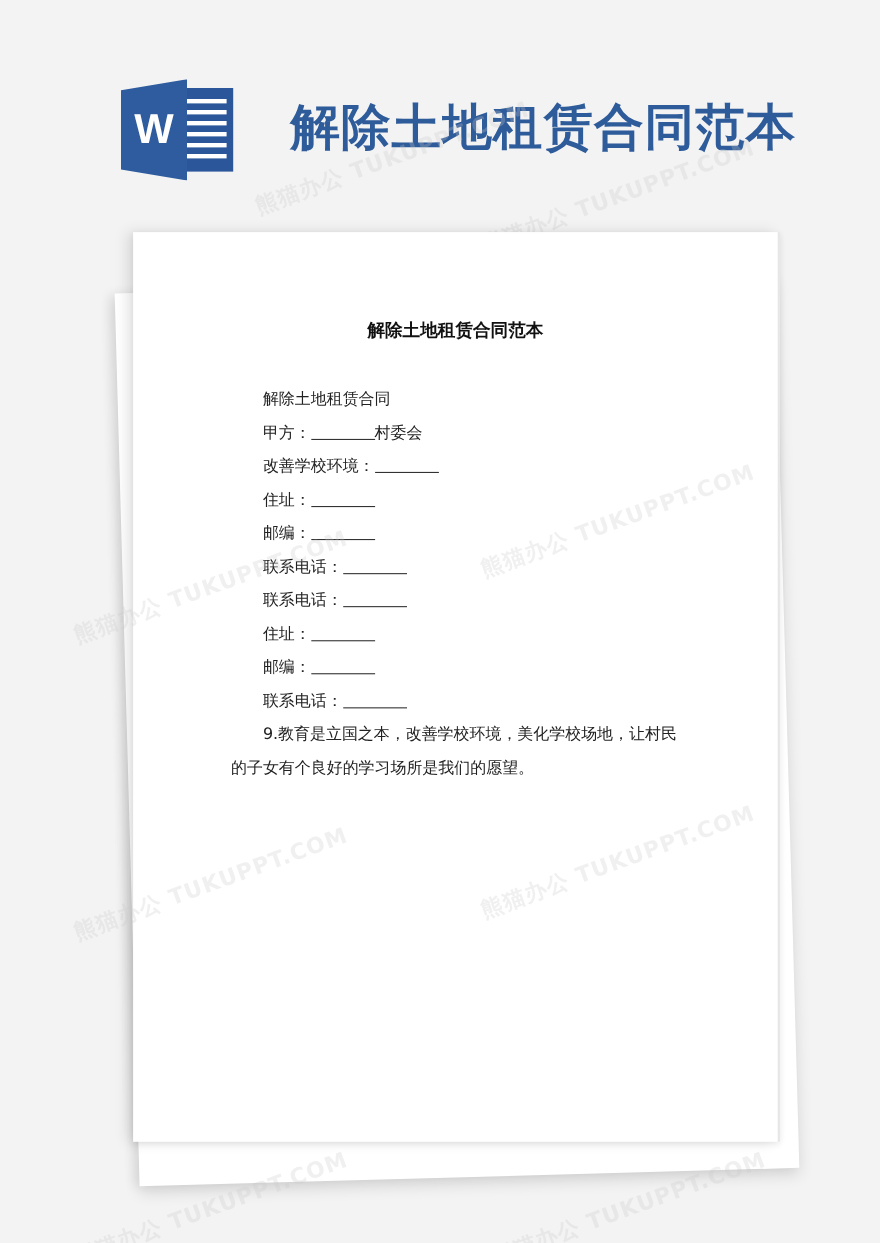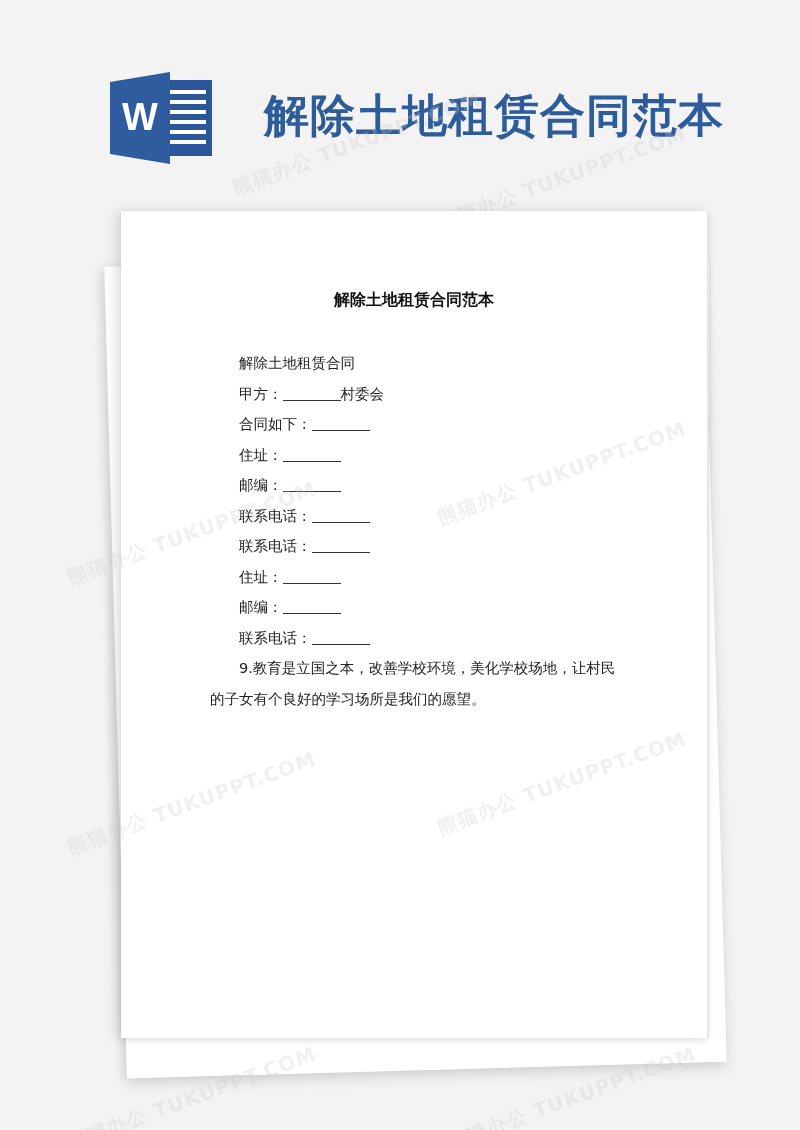--- a/index.html
+++ b/index.html
@@ -76,21 +76,21 @@
 <div class="watermark" style="left:430px;top:165px;">熊猫办公 TUKUPPT.COM</div>
 
 <div class="paper-back"></div>
 
 <div class="paper">
   <div class="doc-title">解除土地租赁合同范本</div>
 
   <div class="doc-body">
     <div class="line indent">解除土地租赁合同</div>
     <div class="line indent"><span>甲方：</span><span class="blank w58"></span><span>村委会</span></div>
-    <div class="line indent"><span>合同如下：</span><span class="blank w58"></span></div>
+    <div class="line indent"><span>改善学校环境：</span><span class="blank w58"></span></div>
     <div class="line indent"><span>住址：</span><span class="blank w58"></span></div>
     <div class="line indent"><span>邮编：</span><span class="blank w58"></span></div>
     <div class="line indent"><span>联系电话：</span><span class="blank w58"></span></div>
     <div class="line indent"><span>联系电话：</span><span class="blank w58"></span></div>
     <div class="line indent"><span>住址：</span><span class="blank w58"></span></div>
     <div class="line indent"><span>邮编：</span><span class="blank w58"></span></div>
     <div class="line indent"><span>联系电话：</span><span class="blank w58"></span></div>
 
     <div class="para">9.教育是立国之本，改善学校环境，美化学校场地，让村民的子女有个良好的学习场所是我们的愿望。</div>
   </div>

